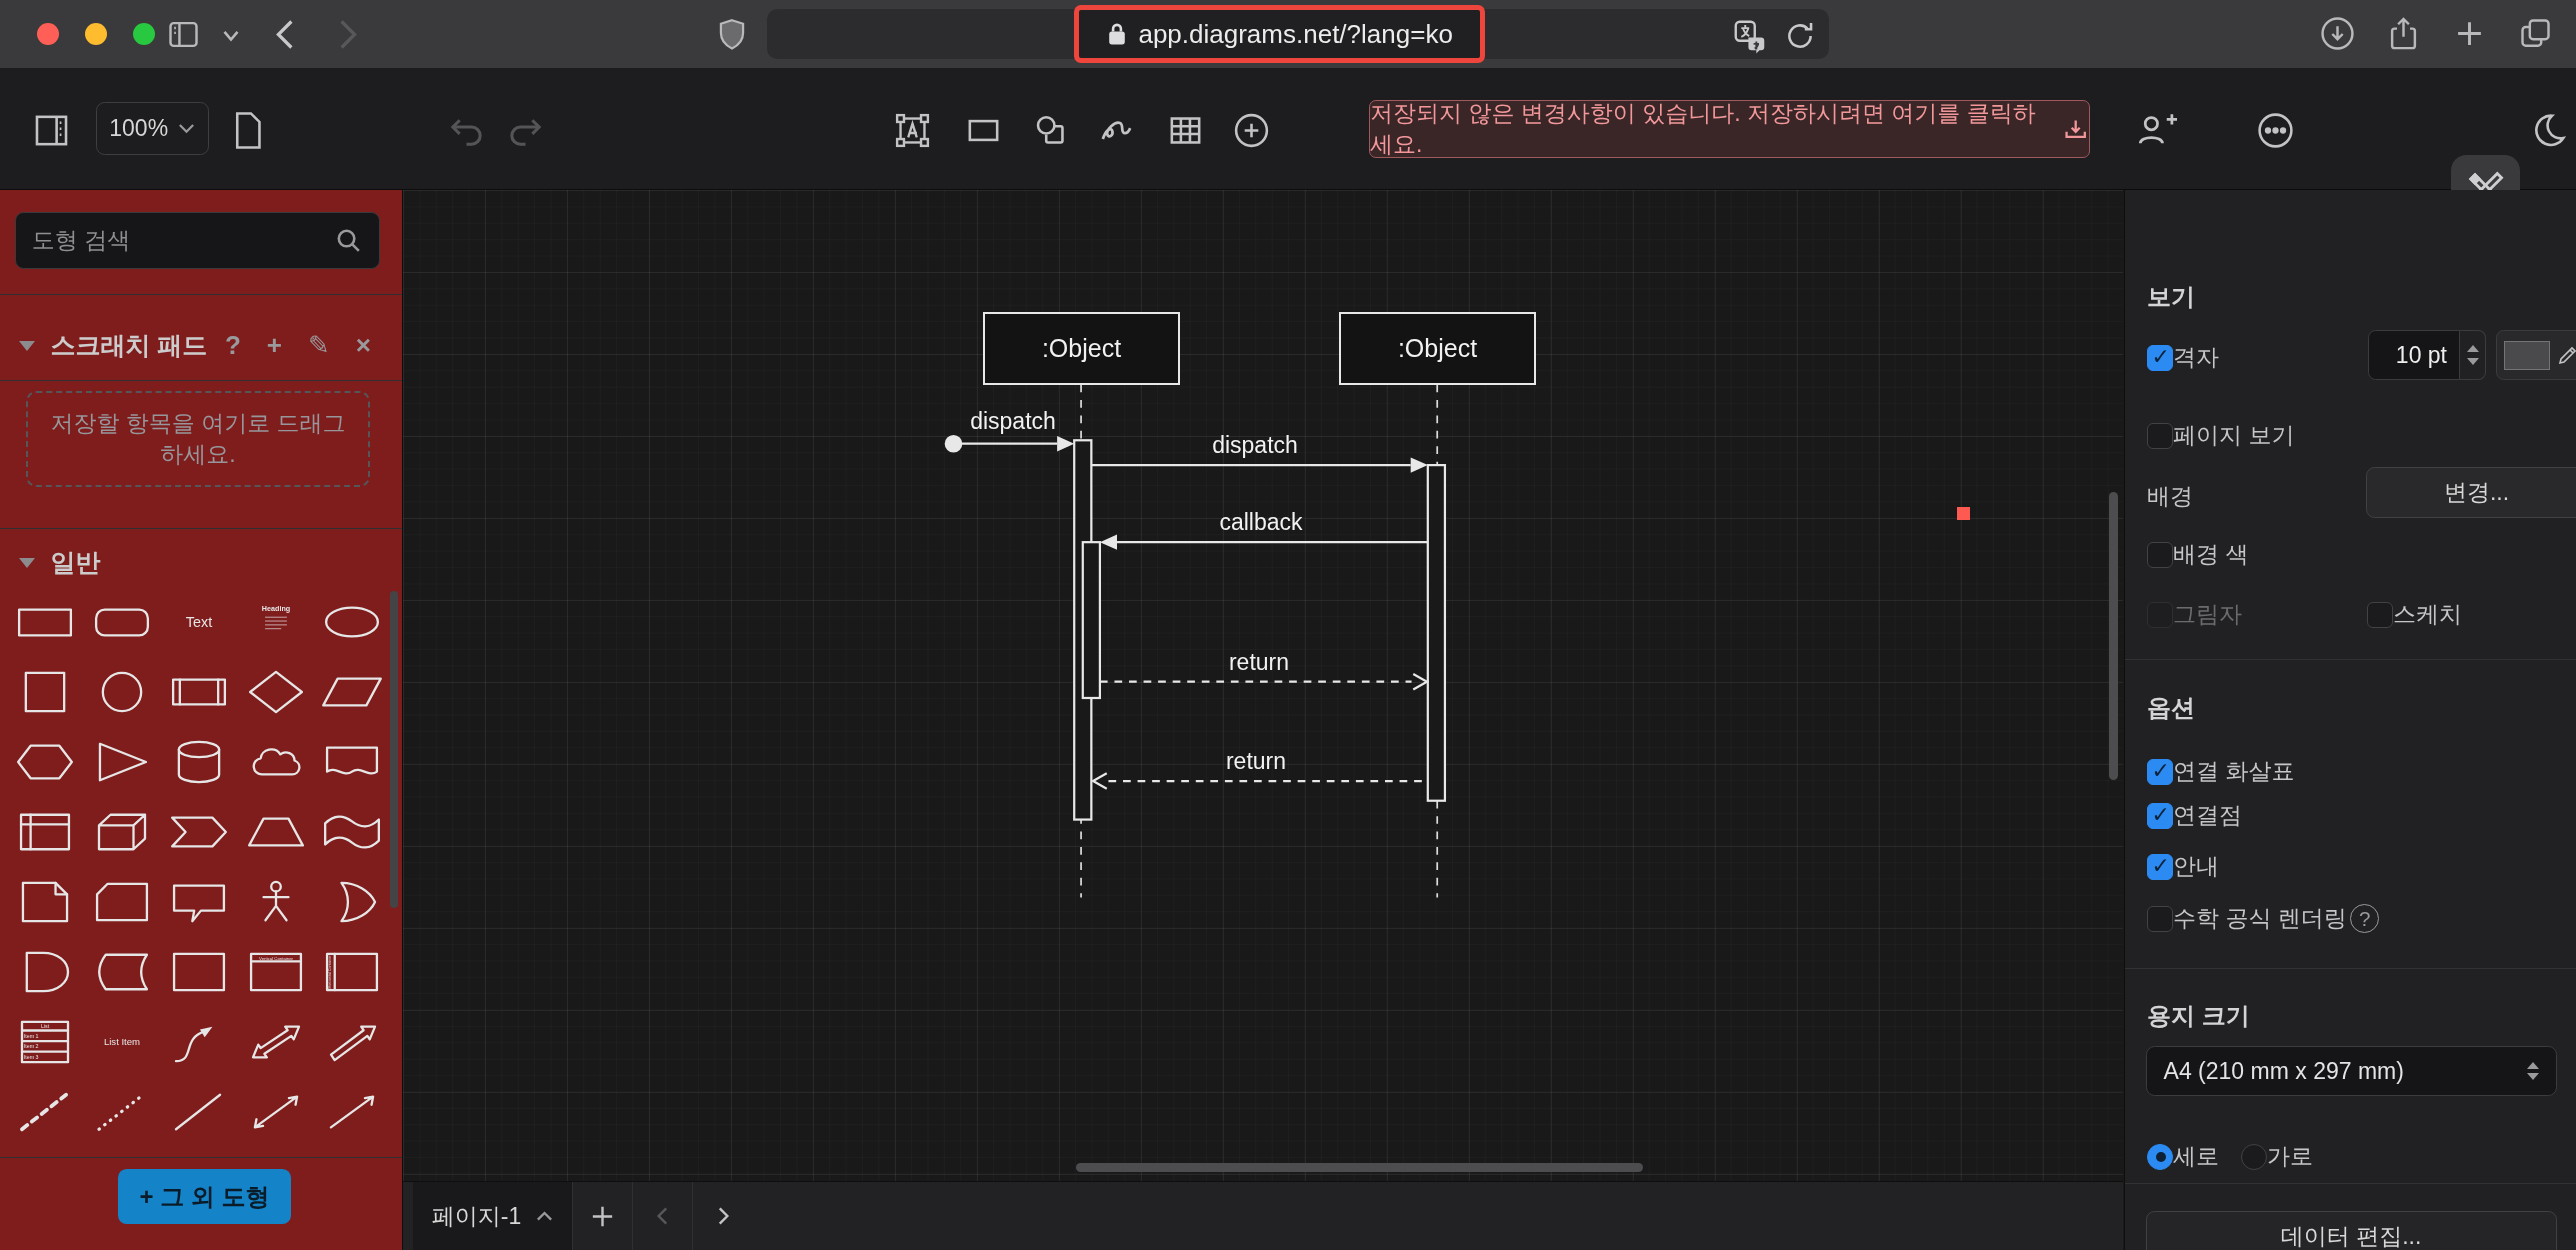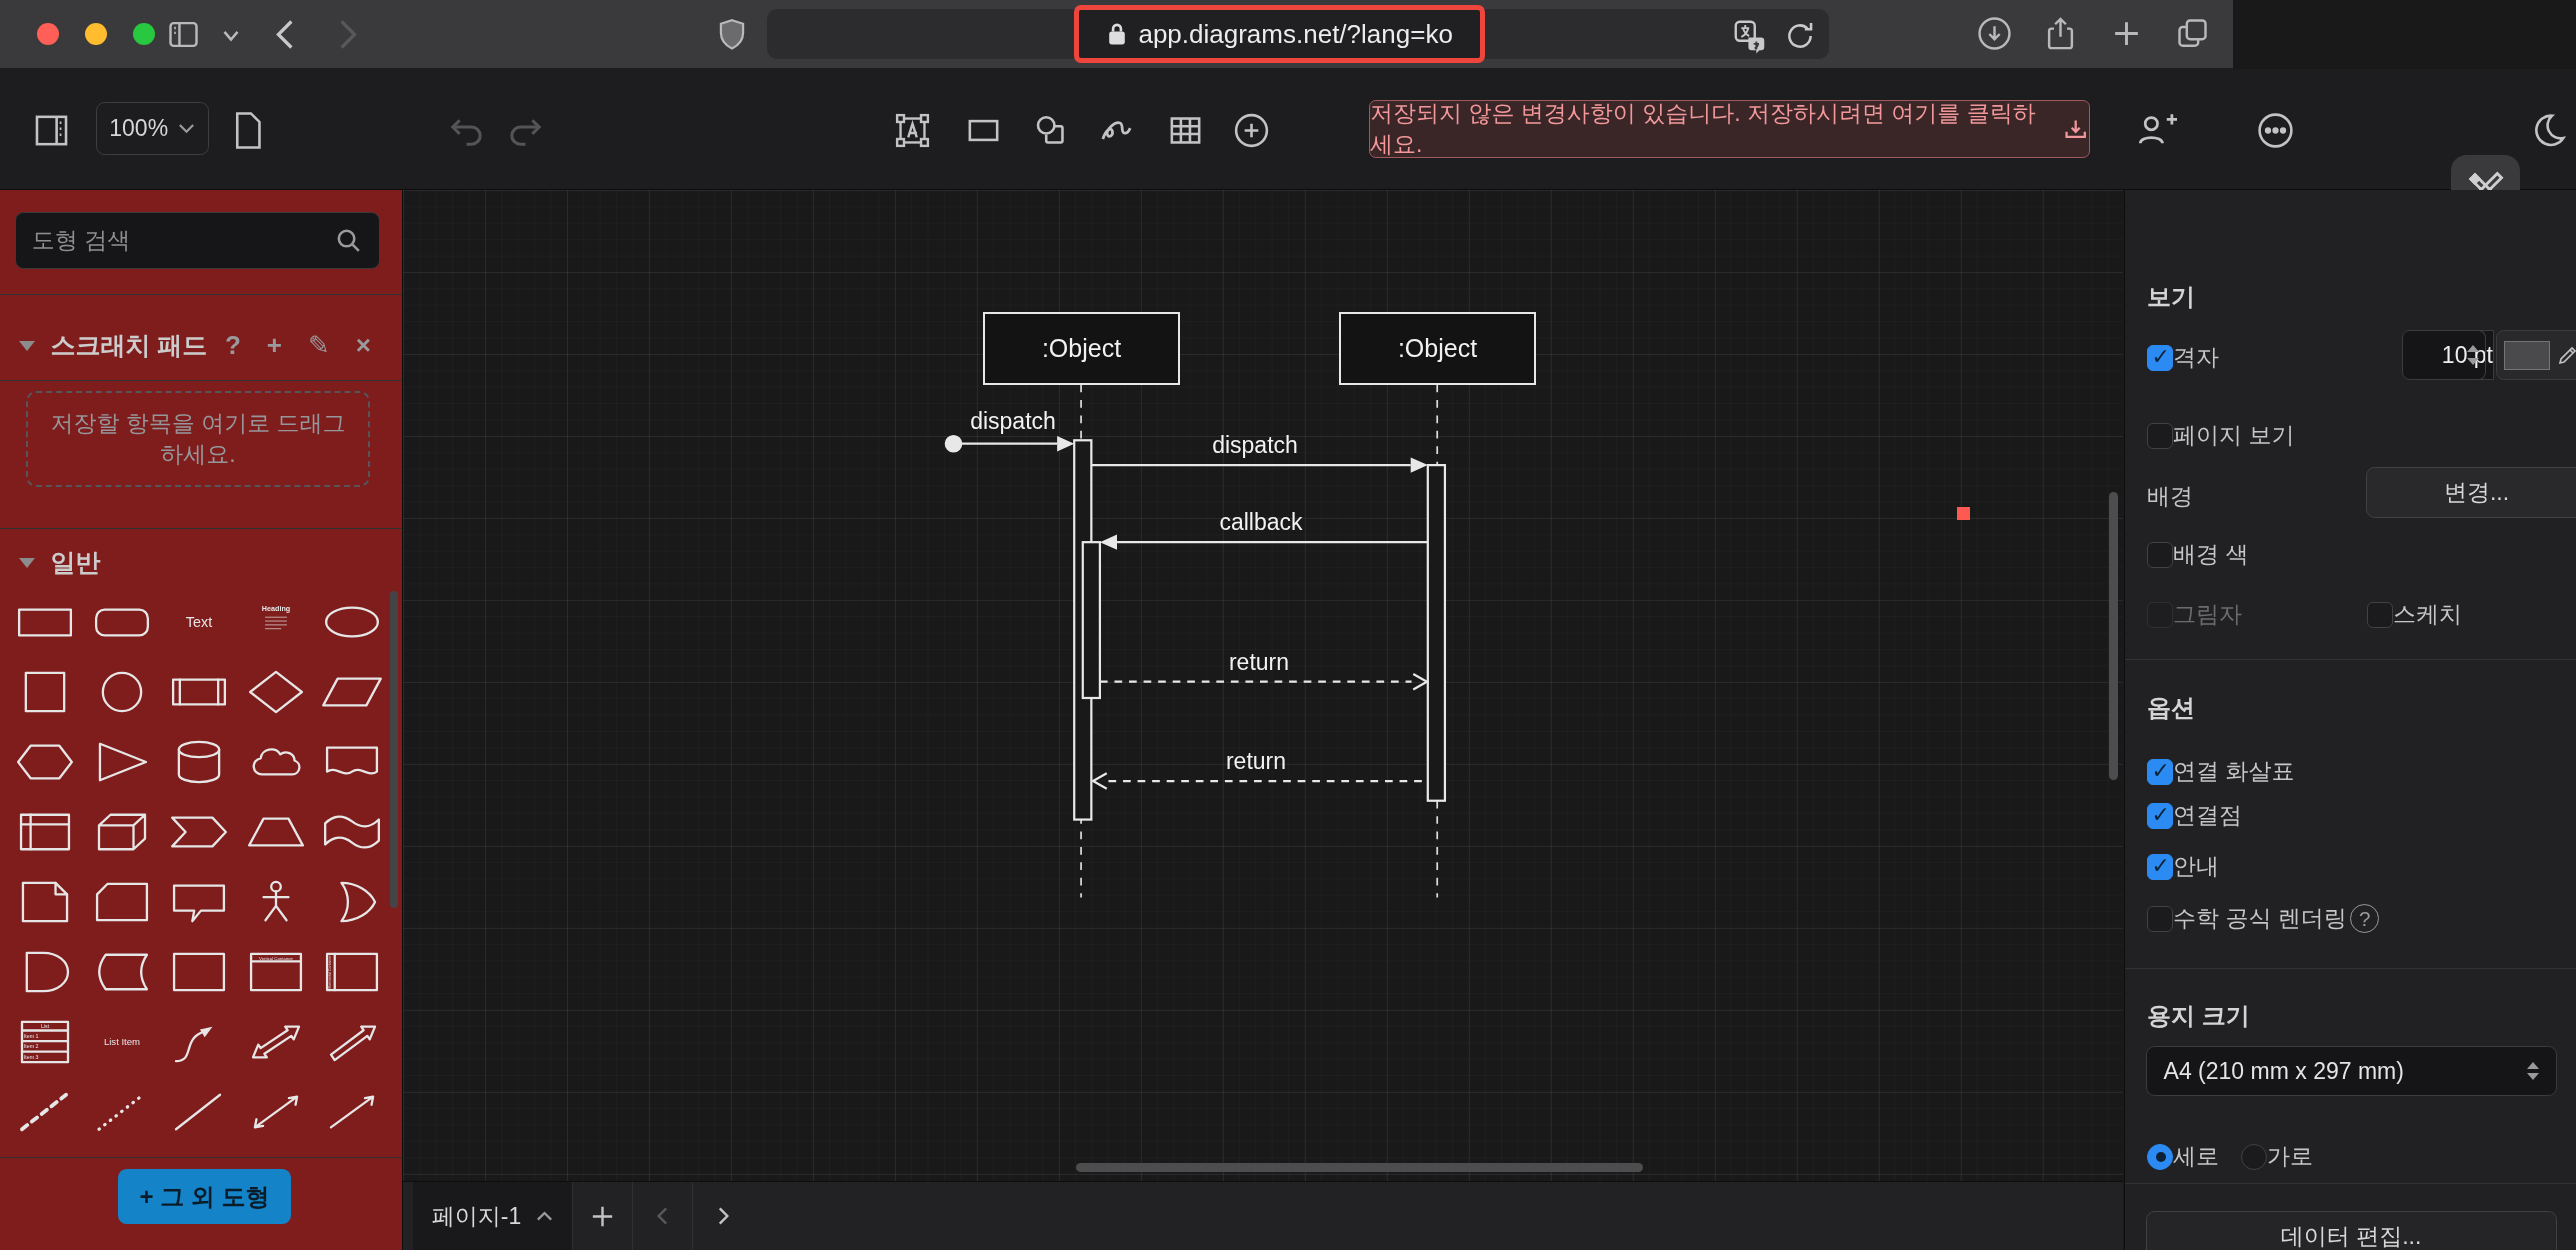--- a/index.html
+++ b/index.html
@@ -1,21 +1,21 @@
 <!DOCTYPE html>
 <html style="font-size:13.7px"><head>
 <meta charset="utf-8">
 <style>
   * { margin:0; padding:0; box-sizing:border-box; }
   html,body { width:2576px; height:1250px; overflow:hidden; }
   body { font-family:"Liberation Sans","DejaVu Sans",sans-serif; background:#191919; color:#ddd; position:relative; }
   svg { display:block; }
 
   
-  .browser-bar { position:absolute; left:0; top:0; width:2233px; height:69px; background:#3a3a3c; border-bottom:0.9px solid #1c1c1c;padding-left:8px; }
+  .browser-bar { position:absolute; left:0; top:0; width:2576px; height:69px; background:#3a3a3c; border-bottom:0.9px solid #1c1c1c;padding-left:8px; }
   .traffic { position:absolute; left:37px; top:23px; display:flex; gap:26px; }
   .tl { width:22px; height:22px; border-radius:50%; }
   .tl.r{background:#ff5f57}.tl.y{background:#febc2e}.tl.g{background:#28c840}
   .chrome-ic { position:absolute; top:15.4px; }
   .url-bar { position:absolute; left:767px; top:9.4px; width:1062px; height:50px; background:#2c2c2e; border-radius:10.3px; }
   .url-highlight { position:absolute; left:307px; top:-4.3px; width:411px; height:58px; border:5.1px solid #ee453c; border-radius:6.9px; background:#202022; display:flex; align-items:center; justify-content:center; gap:10.3px; }
   .url-text { font-size:26px; color:#ececec; }
   .url-right { position:absolute; right:12px; top:7.7px; display:flex; gap:13.7px; align-items:center; }
   .chrome-right { position:absolute; right:20.6px; top:13.7px; display:flex; gap:27px; align-items:center; }
 
@@ -74,21 +74,21 @@
   
   .tabs { display:flex; height:67px; }
   .tab { flex:1; display:flex; align-items:center; justify-content:center; font-size:25px; color:#cfcfcf; cursor:pointer; }
   .tab.inactive { background:#2e2e30; border-left:0.9px solid #3a3a3c; border-bottom:0.9px solid #3a3a3c; }
   .rp-section-title { position:absolute; left:22px; color:#d4d4d6; font-size:24px; font-weight:bold; }
   .rp-row { position:absolute; left:22px; display:flex; align-items:center; color:#c6c6c8; font-size:23px; }
   .cb { width:26px; height:26px; border-radius:6px; background:#1b1b1d; border:1.7px solid #424244; position:relative; cursor:pointer; flex:none; }
   .cb.on { background:#2b8bf2; border-color:#2b8bf2; }
   .cb.on::after { content:"✓"; position:absolute; left:3.4px; top:-1.7px; color:#0b2239; font-size:22px; font-weight:bold; }
   .rp-row.disabled { opacity:.45; }
-  .grid-input { position:absolute; left:221px; top:-12px; width:92px; height:50px; background:#151517; border:0.9px solid #3c3c3e; border-radius:7.7px 0 0 7.7px; color:#efefef; font-size:23px; text-align:right; font-family:inherit;margin-left:34px; }
+  .grid-input { position:absolute; left:221px; top:-12px; width:92px; height:50px; background:#151517; border:0.9px solid #3c3c3e; border-radius:7.7px 0 0 7.7px; color:#efefef; font-size:23px; text-align:right; padding-right:12px; font-family:inherit; }
   .stepper { position:absolute; left:313px; top:-12px; width:26px; height:50px; border:0.9px solid #3c3c3e; border-left:none; border-radius:0 7.7px 7.7px 0; display:flex; flex-direction:column; align-items:center; justify-content:center; gap:5.1px; cursor:pointer; }
   .step-tri { width:0; height:0; border-left:6.9px solid transparent; border-right:6.9px solid transparent; }
   .step-tri.up { border-bottom:7.7px solid #9a9a9c; }
   .step-tri.dn { border-top:7.7px solid #9a9a9c; }
   .swatch-btn { position:absolute; left:349px; top:-12px; width:92px; height:50px; border:0.9px solid #3c3c3e; border-radius:7.7px; background:#29292b; display:flex; align-items:center; justify-content:center; gap:6.9px; cursor:pointer; }
   .swatch { width:46px; height:29px; background:#4a4a4c; border:0.9px solid #747476; }
   .change-btn { position:absolute; left:219px; top:-13.7px; width:221px; height:51px; background:#29292b; border:0.9px solid #414143; border-radius:8.6px; color:#d8d8d8; font-size:23px; font-family:inherit; cursor:pointer; }
   .rp-divider { position:absolute; left:0; width:452px; height:0.9px; background:#323234; }
   .help-circ { width:29px; height:29px; border:1.7px solid #9a9a9c; border-radius:50%; color:#9a9a9c; font-size:20.6px; display:flex; align-items:center; justify-content:center; margin-left:3.4px; }
   .paper-select { position:absolute; left:20.6px; top:713px; width:411px; height:50px; background:#151517; border:0.9px solid #3c3c3e; border-radius:8.6px; display:flex; align-items:center; color:#e4e4e6; font-size:23px; padding:0 17px; cursor:pointer; }

